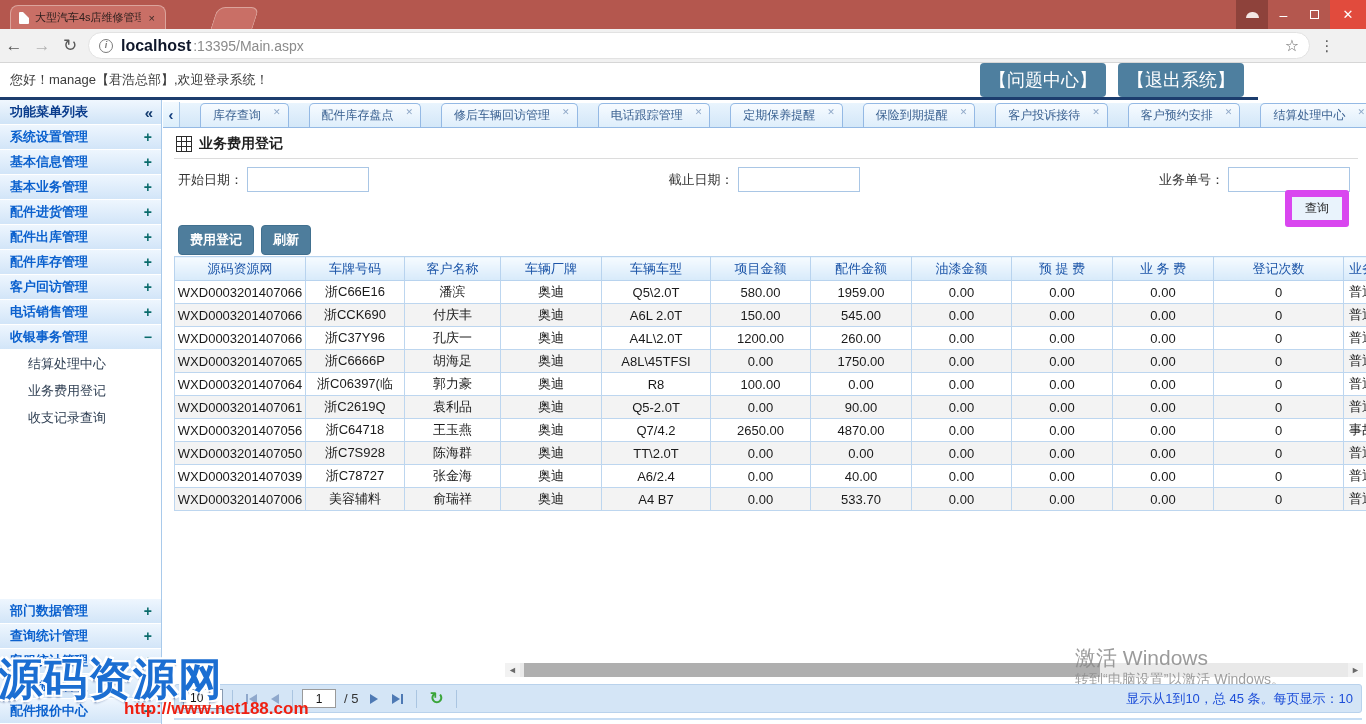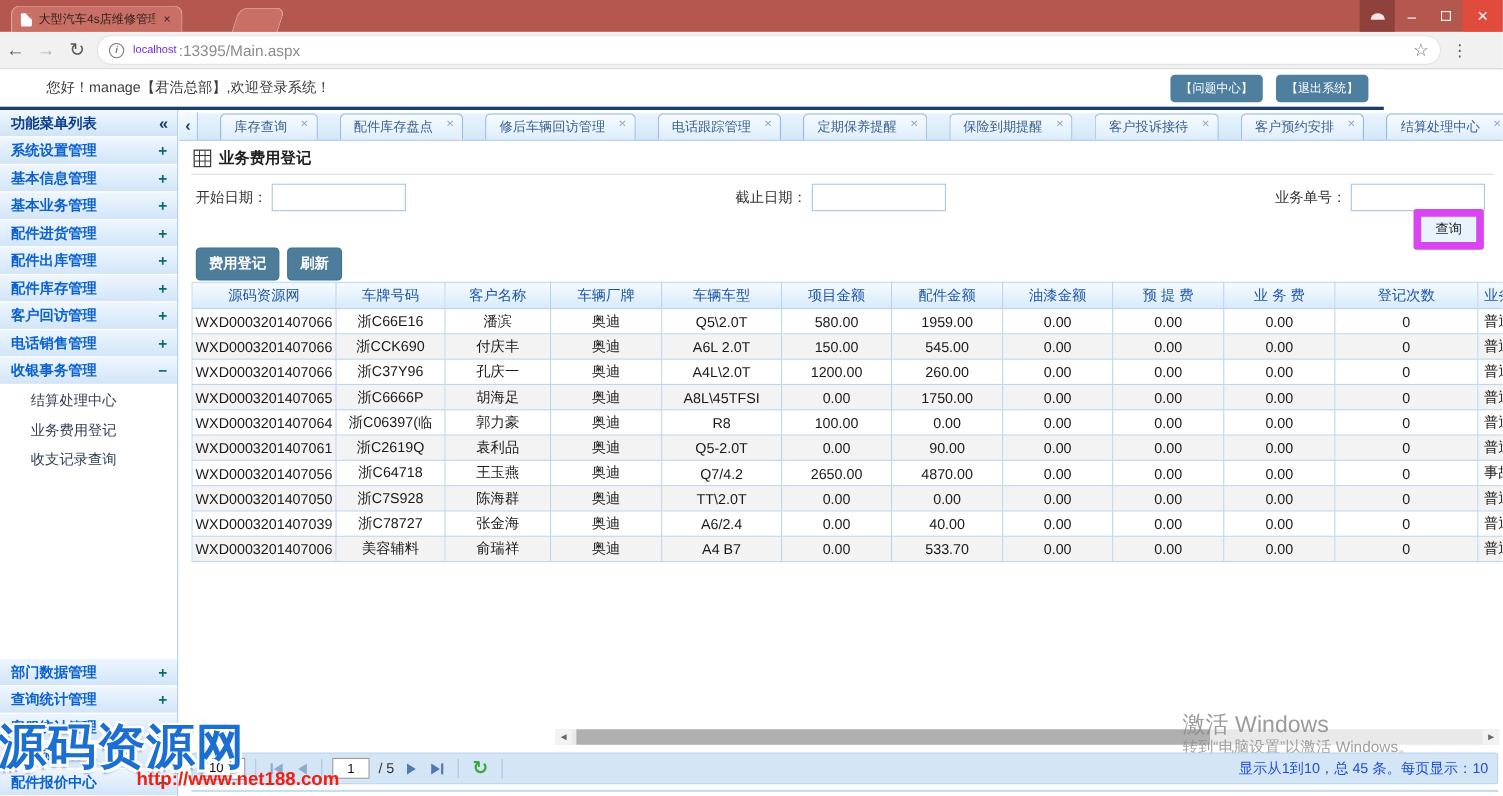--- a/index.html
+++ b/index.html
@@ -21,30 +21,30 @@
   .max-btn { left:1299px; width:31px; }
   .max-glyph { width:9px; height:9px; border:1.5px solid #fff; }
   .close-btn { left:1330px; width:36px; background:#e14b3d; color:#fff; font-size:13px; }
 
   
   .addrbar { position:absolute; left:0; top:29px; width:1366px; height:34px; background:#f1f1f1; border-bottom:1px solid #d6d6d6; display:flex; align-items:center; }
   .nav-ico { font-size:17px; color:#585858; width:28px; text-align:center; }
   .nav-ico.fwd { color:#b2b2b2; }
   .urlbox { height:27px; width:1222px; background:#fff; border-radius:14px; border:1px solid #e2e2e2; display:flex; align-items:center; padding:0 10px; gap:8px; margin-left:4px; }
   .info-ico { width:14px; height:14px; border:1.5px solid #7b7b7b; border-radius:50%; color:#7b7b7b; font-size:9px; line-height:11px; text-align:center; font-style:italic; font-weight:bold; flex:0 0 auto; }
-  .url-host { font-size:10px; color:#6d28d9; }
+  .url-host { font-size:16px; color:#0f172a;font-weight:bold; }
   .url-rest { font-size:14px; color:#8b8b8b; }
   .star-ico { margin-left:auto; font-size:16px; color:#6f6f6f; }
   .dots-ico { font-size:15px; color:#5d5d5d; width:34px; text-align:center; letter-spacing:0; }
 
   
-  .appheader { position:absolute; left:0; top:63px; width:1258px; height:37px; background:#fff; border-bottom:3px solid #1c3d6e; display:flex; align-items:center;padding-left:32px; }
+  .appheader { position:absolute; left:0; top:63px; width:1258px; height:37px; background:#fff; border-bottom:3px solid #1c3d6e; display:flex; align-items:center; }
   .welcome { font-size:13px; color:#3c3c3c; margin-left:10px; }
   .hd-btns { margin-left:auto; margin-right:14px; display:flex; gap:12px; }
-  .hd-btn { background:#4e7f9f; color:#fff; font-size:11px; padding:5px 9px; border-radius:4px; border:none; cursor:pointer; white-space:nowrap; }
+  .hd-btn { background:#4e7f9f; color:#fff; font-size:18px; padding:5px 9px; border-radius:4px; border:none; cursor:pointer; white-space:nowrap; }
 
   
   .sidebar { position:absolute; left:0; top:100px; width:162px; height:624px; background:#fff; border-right:1px solid #a9caeb; display:flex; flex-direction:column; }
   .sb-title { height:25px; flex:0 0 25px; background:linear-gradient(#f0f7fe,#d0e4f7); border-bottom:1px solid #fff; display:flex; align-items:center; padding:0 8px 0 10px; font-size:13px; font-weight:bold; color:#0a3c8c; }
   .sb-title .chev { margin-left:auto; color:#123a6e; font-size:15px; font-weight:bold; }
   .sb-group { height:25px; flex:0 0 25px; background:linear-gradient(#eef6fe,#d2e5f8); border-bottom:1px solid #fff; display:flex; align-items:center; padding:0 9px 0 10px; font-size:13px; font-weight:bold; color:#0b61ce; cursor:pointer; }
   .sb-group .pm { margin-left:auto; color:#0a6b6b; font-size:14px; font-weight:bold; }
   .sb-sub { height:27px; flex:0 0 27px; background:#fff; display:flex; align-items:center; padding-left:28px; font-size:13px; color:#2e3e52; cursor:pointer; }
   .sb-spacer { flex:1 1 auto; background:#fff; }
 

